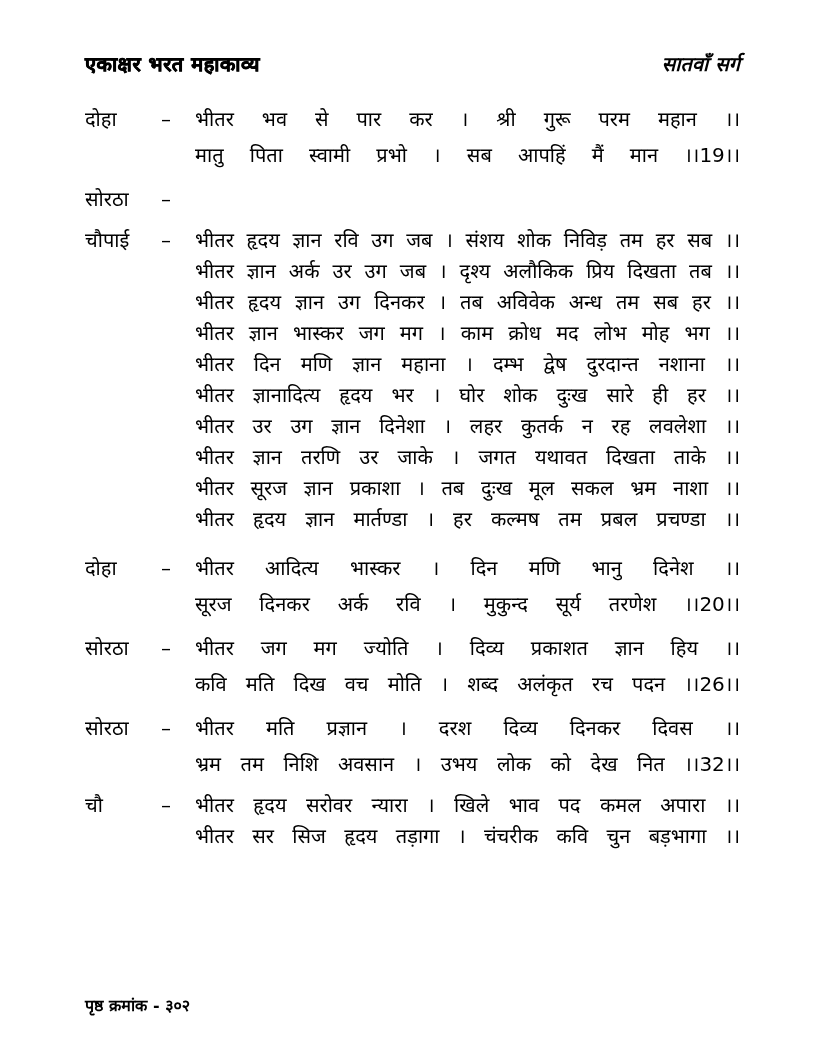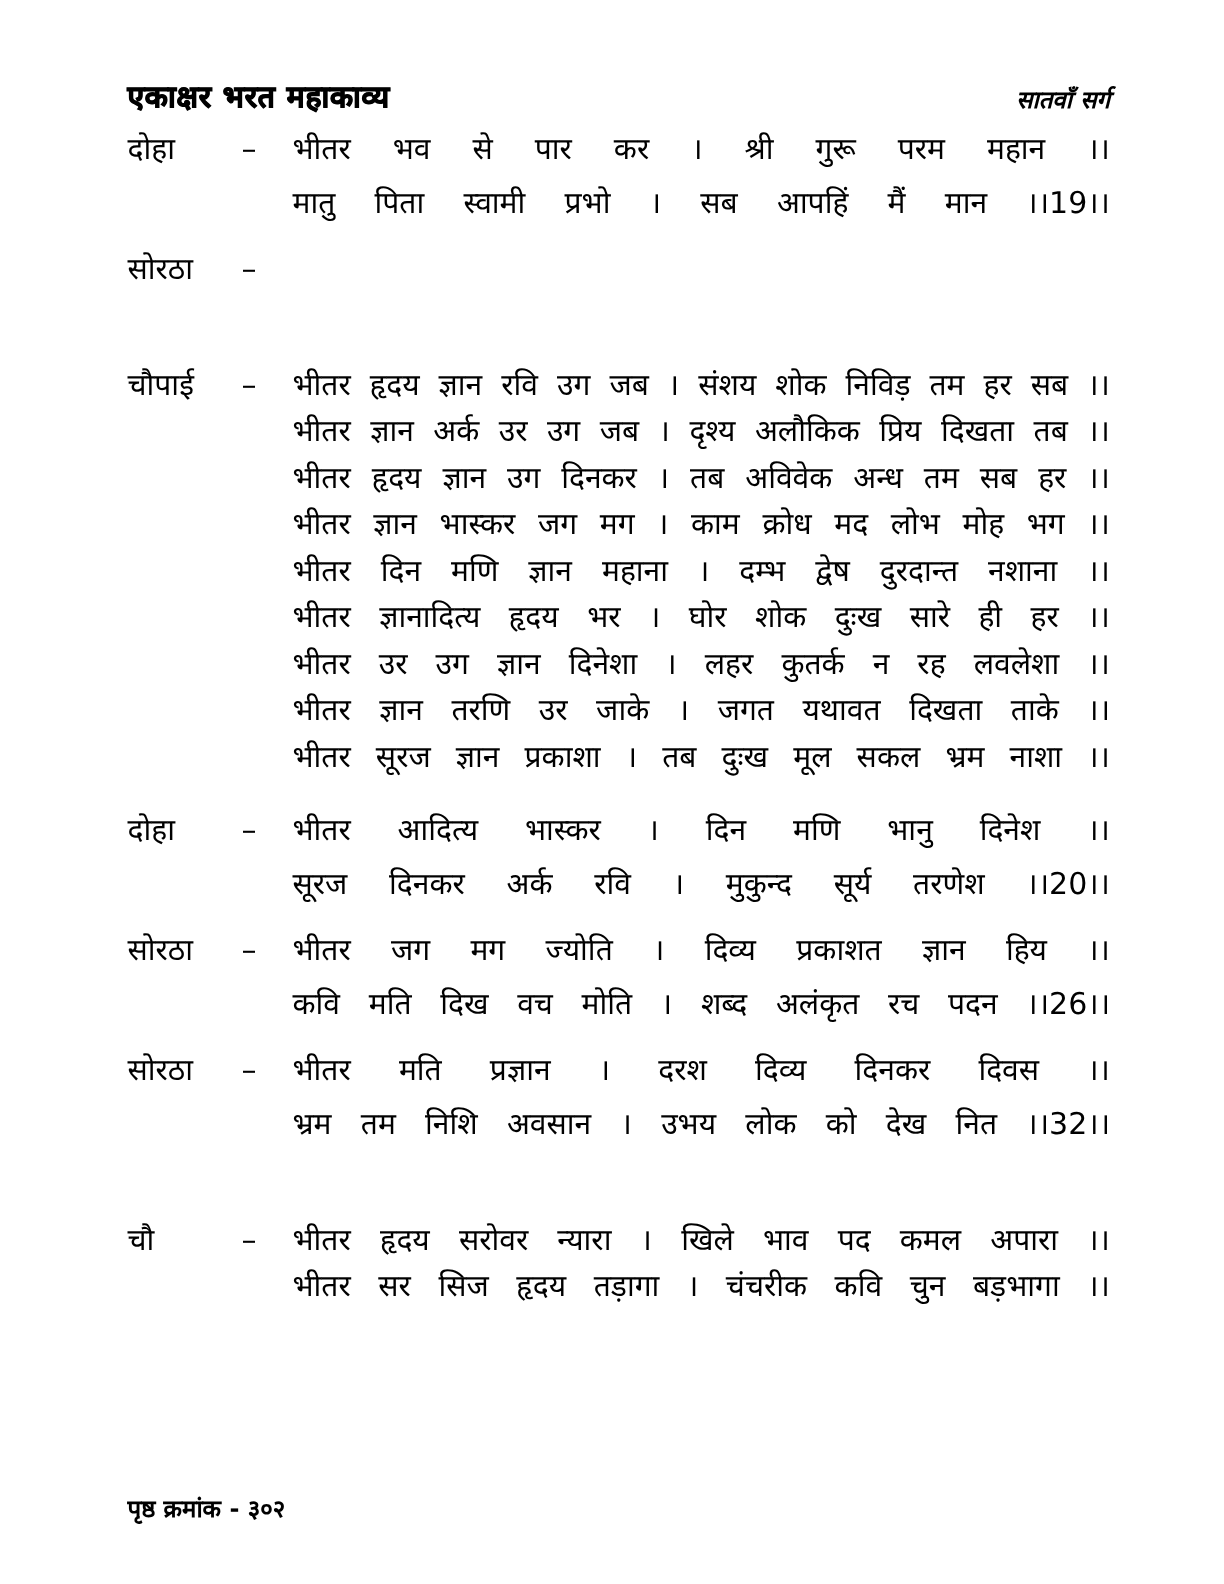--- a/index.html
+++ b/index.html
@@ -21,33 +21,33 @@
     height: 1056px;
     padding: 50px 76px 0 85px;
     display: flex;
     flex-direction: column;
   }
 
   
   .header {
     display: flex;
     justify-content: space-between;
-    align-items: flex-end;
-    margin-bottom: 4px;
+    align-items: flex-start;
+    margin-bottom: 24px;
   }
   .book-title {
     font-size: 20px;
     font-weight: 900;
     letter-spacing: 0.5px;
     -webkit-text-stroke: 0.6px #000;
   }
   .chapter-title {
     font-family: "DejaVu Serif", serif;
     font-style: italic;
-    font-size: 16px;
+    font-size: 20px;
     font-weight: 600;
   }
 
   
   .stanza {
     display: grid;
     grid-template-columns: 76px 34px 1fr;
     margin-bottom: 8px;
   }
   .stanza-label {
@@ -67,21 +67,21 @@
     text-align: justify;
     text-align-last: justify;
     text-justify: inter-word;
     white-space: normal;
   }
   .stanza.chaupai .verse-line,
   .stanza.chaupai .stanza-label,
   .stanza.chaupai .stanza-dash {
     line-height: 31px;
   }
-  .stanza.chaupai { margin-bottom: 15px; margin-top: 36px; }
+  .stanza.chaupai { margin-bottom: 15px; }
 
   
   .footer {
     margin-top: auto;
     margin-bottom: 40px;
   }
   .page-number {
     font-size: 16px;
     font-weight: 700;
   }
@@ -116,20 +116,21 @@
     <div class="verse-lines">
       <div class="verse-line">भीतर हृदय ज्ञान रवि उग जब । संशय शोक निविड़ तम हर सब ।।</div>
       <div class="verse-line">भीतर ज्ञान अर्क उर उग जब । दृश्य अलौकिक प्रिय दिखता तब ।।</div>
       <div class="verse-line">भीतर हृदय ज्ञान उग दिनकर । तब अविवेक अन्ध तम सब हर ।।</div>
       <div class="verse-line">भीतर ज्ञान भास्कर जग मग । काम क्रोध मद लोभ मोह भग ।।</div>
       <div class="verse-line">भीतर दिन मणि ज्ञान महाना । दम्भ द्वेष दुरदान्त नशाना ।।</div>
       <div class="verse-line">भीतर ज्ञानादित्य हृदय भर । घोर शोक दुःख सारे ही हर ।।</div>
       <div class="verse-line">भीतर उर उग ज्ञान दिनेशा । लहर कुतर्क न रह लवलेशा ।।</div>
       <div class="verse-line">भीतर ज्ञान तरणि उर जाके । जगत यथावत दिखता ताके ।।</div>
       <div class="verse-line">भीतर सूरज ज्ञान प्रकाशा । तब दुःख मूल सकल भ्रम नाशा ।।</div>
+      <div class="verse-line">भीतर हृदय ज्ञान मार्तण्डा । हर कल्मष तम प्रबल प्रचण्डा ।।</div>
     </div>
   </div>
 
   <div class="stanza">
     <div class="stanza-label">दोहा</div>
     <div class="stanza-dash">–</div>
     <div class="verse-lines">
       <div class="verse-line">भीतर आदित्य भास्कर । दिन मणि भानु दिनेश ।।</div>
       <div class="verse-line">सूरज दिनकर अर्क रवि । मुकुन्द सूर्य तरणेश ।।20।।</div>
     </div>

